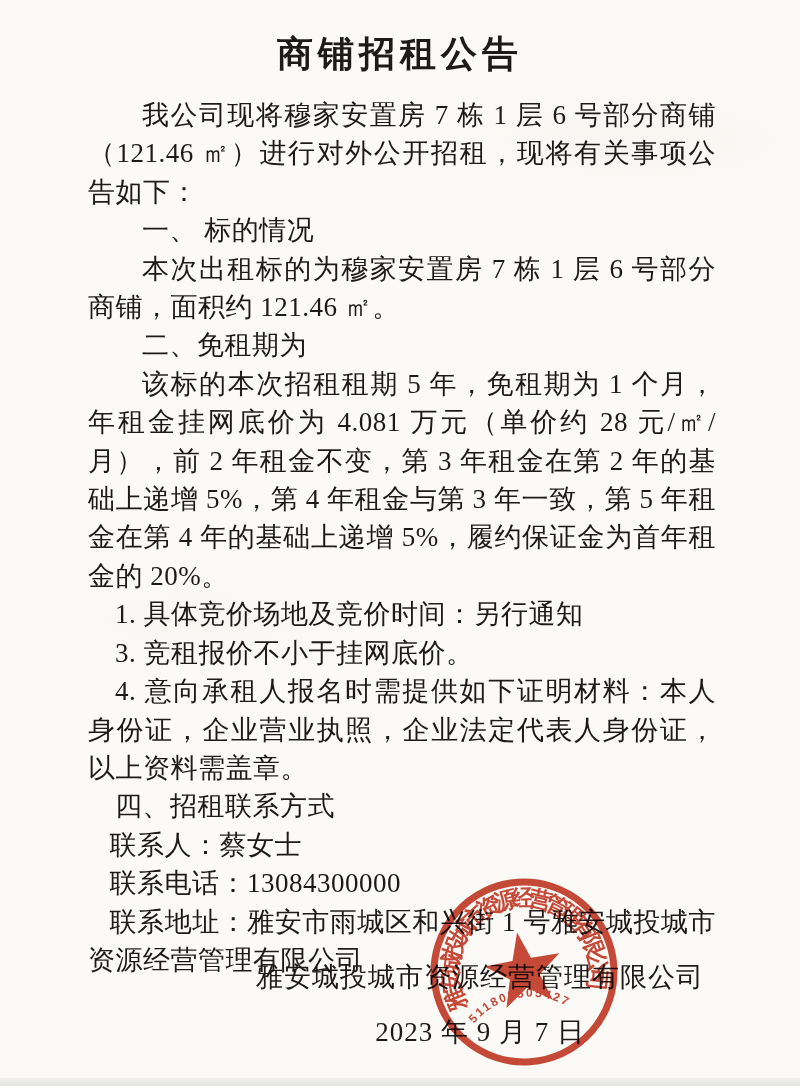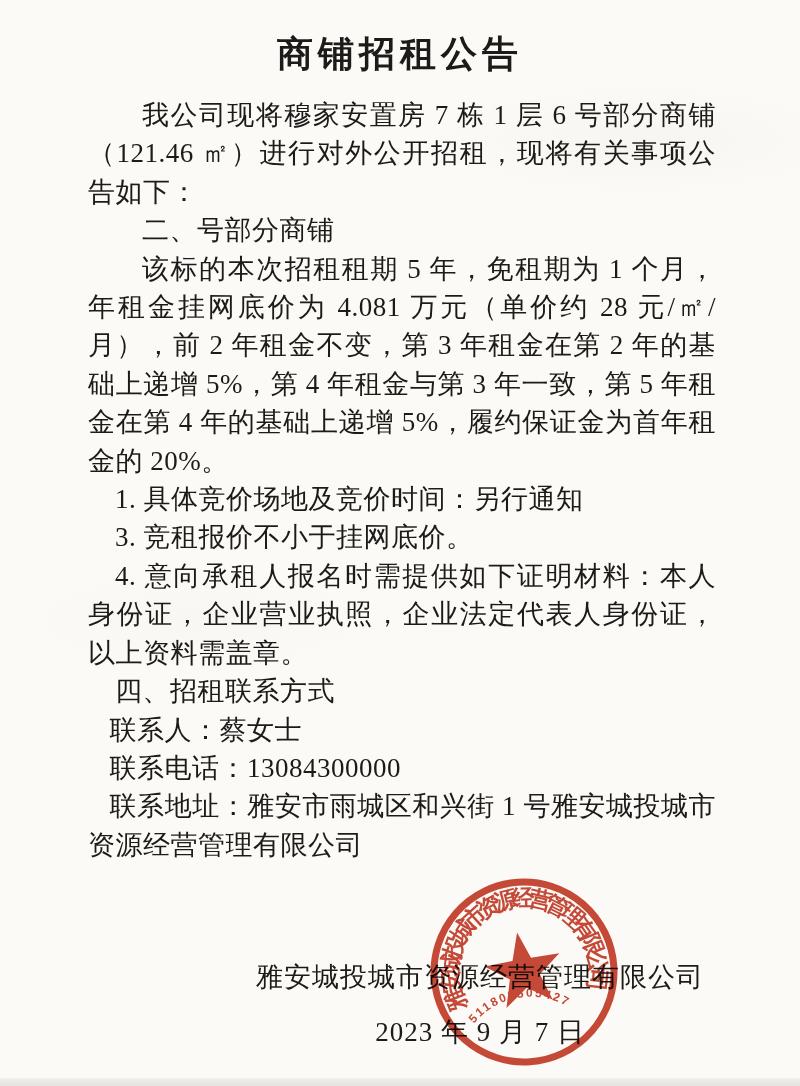--- a/index.html
+++ b/index.html
@@ -91,21 +91,23 @@
 </style>
 </head>
 <body>
 
 <div class="page">
 
   <h1 class="doc-title">商铺招租公告</h1>
 
   <div class="content">
     <p class="ind2">我公司现将穆家安置房 7 栋 1 层 6 号部分商铺（121.46 ㎡）进行对外公开招租，现将有关事项公告如下：</p>
-    <p class="ind2">二、号部分商铺</p>
+    <p class="ind2">一、 标的情况</p>
+    <p class="ind2">本次出租标的为穆家安置房 7 栋 1 层 6 号部分商铺，面积约 121.46 ㎡。</p>
+    <p class="ind2">二、免租期为</p>
     <p class="ind2">该标的本次招租租期 5 年，免租期为 1 个月，年租金挂网底价为 4.081 万元（单价约 28 元/㎡/月），前 2 年租金不变，第 3 年租金在第 2 年的基础上递增 5%，第 4 年租金与第 3 年一致，第 5 年租金在第 4 年的基础上递增 5%，履约保证金为首年租金的 20%。</p>
     <p class="ind1">1. 具体竞价场地及竞价时间：另行通知</p>
     <p class="ind1">3. 竞租报价不小于挂网底价。</p>
     <p class="ind1">4. 意向承租人报名时需提供如下证明材料：本人身份证，企业营业执照，企业法定代表人身份证，以上资料需盖章。</p>
     <p class="ind1">四、招租联系方式</p>
     <p class="ind08">联系人：蔡女士</p>
     <p class="ind08">联系电话：13084300000</p>
     <p class="ind08">联系地址：雅安市雨城区和兴街 1 号雅安城投城市资源经营管理有限公司</p>
   </div>
 

